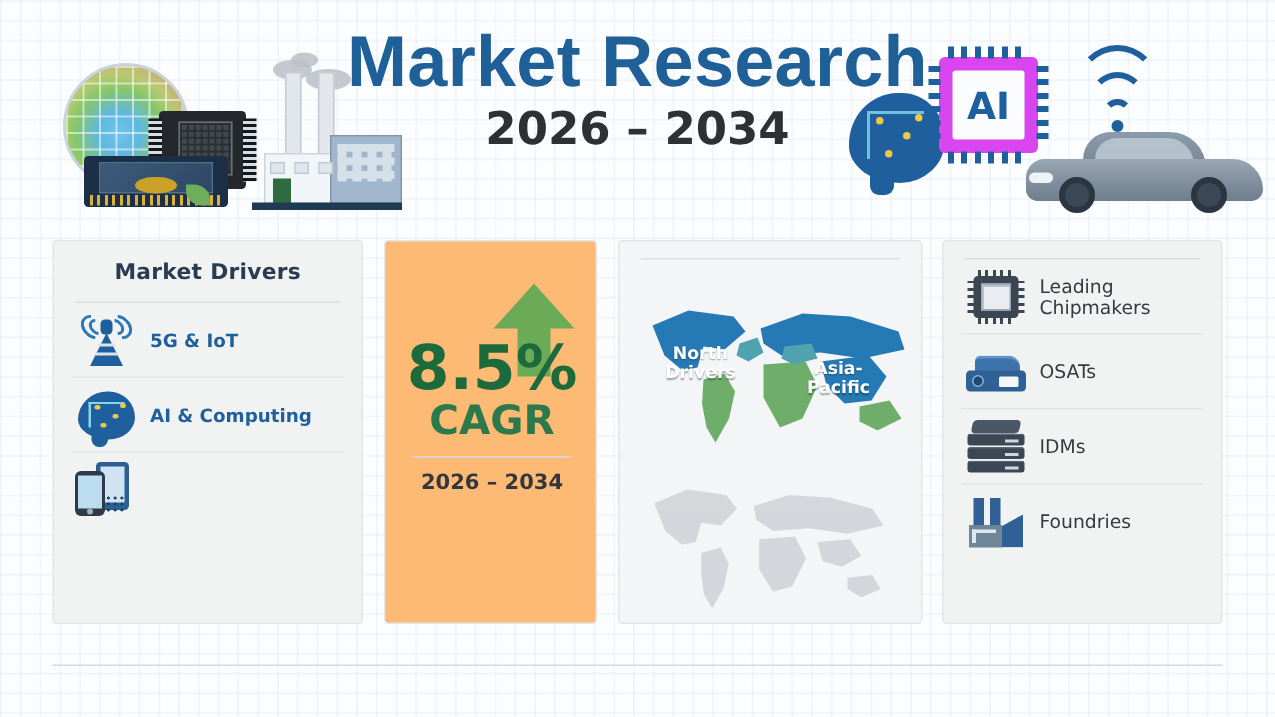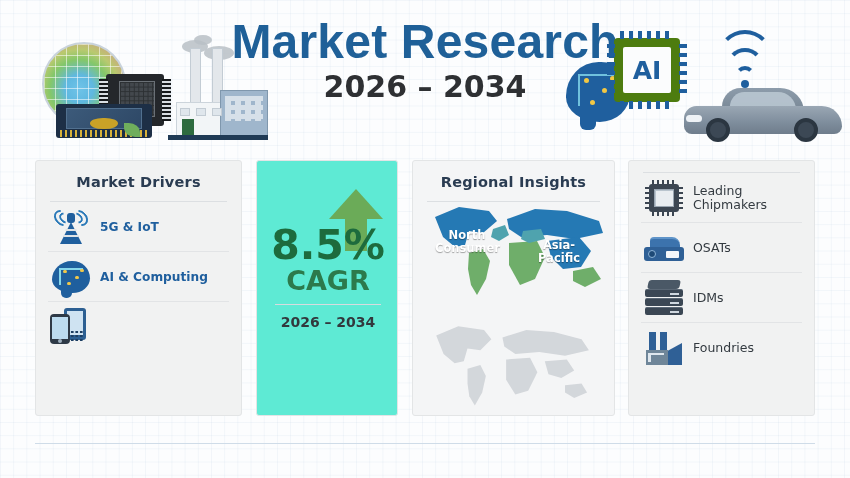--- a/index.html
+++ b/index.html
@@ -151,22 +151,22 @@
   .brain .dot {
     position:absolute; width:5px; height:5px; border-radius:50%; background:#f2c744;
   }
   .brain .d1{left:18px; top:16px;} .brain .d2{left:36px; top:26px;}
   .brain .d3{left:24px; top:38px;} .brain .d4{left:44px; top:14px;}
   .brain .stem {
     position:absolute; left:14px; bottom:-8px; width:16px; height:14px;
     background:#1f5f9e; border-radius:0 0 6px 6px;
   }
   .ai-chip {
-    position: absolute; left: 48px; top: 4px; width: 66px; height: 64px;
-    background: #4d7c0f; border-radius: 4px;
+    position: absolute; left: 60px; top: 4px; width: 66px; height: 64px;
+    background: #d946ef; border-radius: 4px;
   }
   .ai-chip .inner {
     position: absolute; inset: 9px; background: #fbfcfd; border-radius: 2px;
     display: flex; align-items: center; justify-content: center;
   }
   .ai-chip .ai-text {
     font-family: "DejaVu Sans", sans-serif;
     font-size: 25px; font-weight: bold; color: #1f5f9e; line-height: 25px;
   }
   .ai-chip .pins {
@@ -218,21 +218,21 @@
 
   
   .panels { position: absolute; left: 0; top: 160px; width: 850px; height: 258px; }
   .panel {
     position: absolute; top: 0; height: 256px;
     background: #f1f2f2;
     border: 1px solid #e3e5e6;
     border-radius: 3px;
   }
   .p1 { left: 35px;  width: 207px; }
-  .p2 { left: 256px; width: 142px; background: #5eead4; }
+  .p2 { left: 256px; width: 142px; background: #fdba74; }
   .p3 { left: 412px; width: 203px; background: #f4f5f6; }
   .p4 { left: 628px; width: 187px; }
 
   .panel-title {
     text-align: center;
     font-family: "DejaVu Sans", sans-serif;
     font-size: 14.5px; font-weight: bold; color: #2a3c52;
     padding-top: 13px; letter-spacing: .2px;
   }
   .panel-rule {
@@ -617,21 +617,20 @@
       <span class="head2"></span>
         <span class="shaft"></span>
     </div>
     <div class="cagr-value">8.5%</div>
     <div class="cagr-label">CAGR</div>
     <div class="cagr-rule"></div>
     <div class="cagr-period">2026 – 2034</div>
   </div>
 
   <div class="panel p3">
-    <div class="panel-title">Regional Insights</div>
     <div class="panel-rule"></div>
     <div class="map-wrap">
       <svg class="map-svg" width="183" height="208" viewBox="0 0 183 208">
 
         <g fill="#d2d6da" opacity="0.95" transform="translate(4,118) scale(0.92)">
           <path d="M10 18 L34 8 L62 12 L70 22 L58 34 L44 32 L40 46 L30 48 L18 38 Z"></path>
           <path d="M44 54 L58 50 L64 62 L60 80 L52 94 L46 84 L44 70 Z"></path>
           <path d="M82 20 L108 12 L138 14 L168 22 L176 34 L150 40 L122 36 L96 38 L84 30 Z"></path>
           <path d="M86 44 L112 42 L120 58 L110 78 L96 82 L86 66 Z"></path>
           <path d="M128 46 L152 44 L160 56 L146 64 L132 60 Z"></path>
@@ -644,21 +643,21 @@
           <path d="M84 18 L112 8 L144 10 L176 20 L180 32 L152 38 L124 34 L98 36 L86 28 Z" fill="#2579b4"></path>
           <path d="M86 42 L114 40 L122 56 L112 78 L97 84 L86 64 Z"></path>
           <path d="M124 40 L156 36 L168 50 L158 66 L140 68 L128 56 Z" fill="#2579b4"></path>
           <path d="M150 70 L170 66 L178 78 L162 86 L150 80 Z"></path>
           <path d="M70 28 L82 24 L86 34 L76 40 L68 36 Z" fill="#4fa3ae"></path>
           <path d="M100 30 L118 28 L122 38 L106 42 L98 38 Z" fill="#4fa3ae"></path>
         </g>
       </svg>
       <div class="map-label ml-na">
         <span>North</span><br>
-        <span>Consumer</span>
+        <span>Drivers</span>
       </div>
       <div class="map-label ml-ap">
         <span>Asia-</span><br>
         <span>Pacific</span>
       </div>
     </div>
   </div>
 
   <div class="panel p4">
     <div class="panel-rule"></div>

